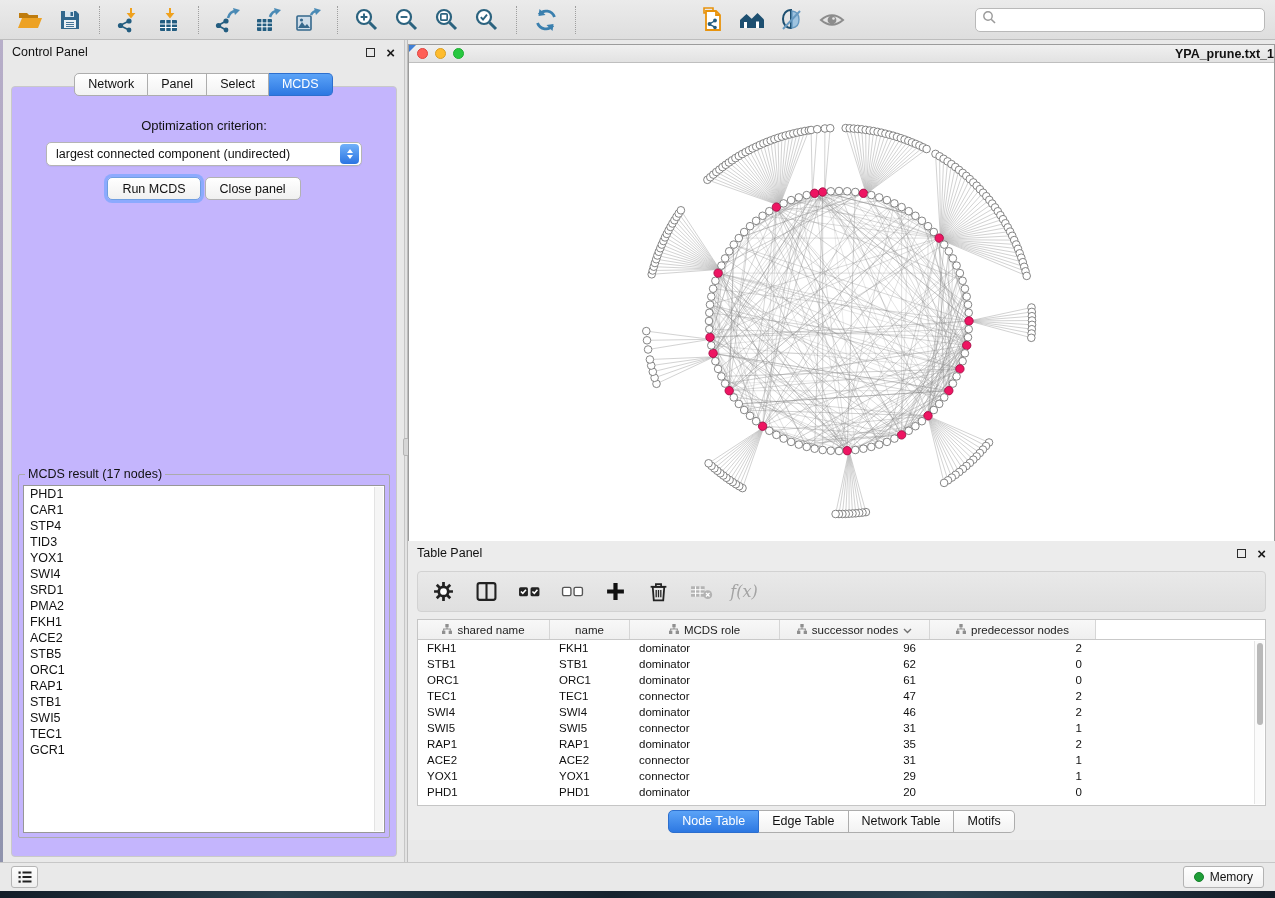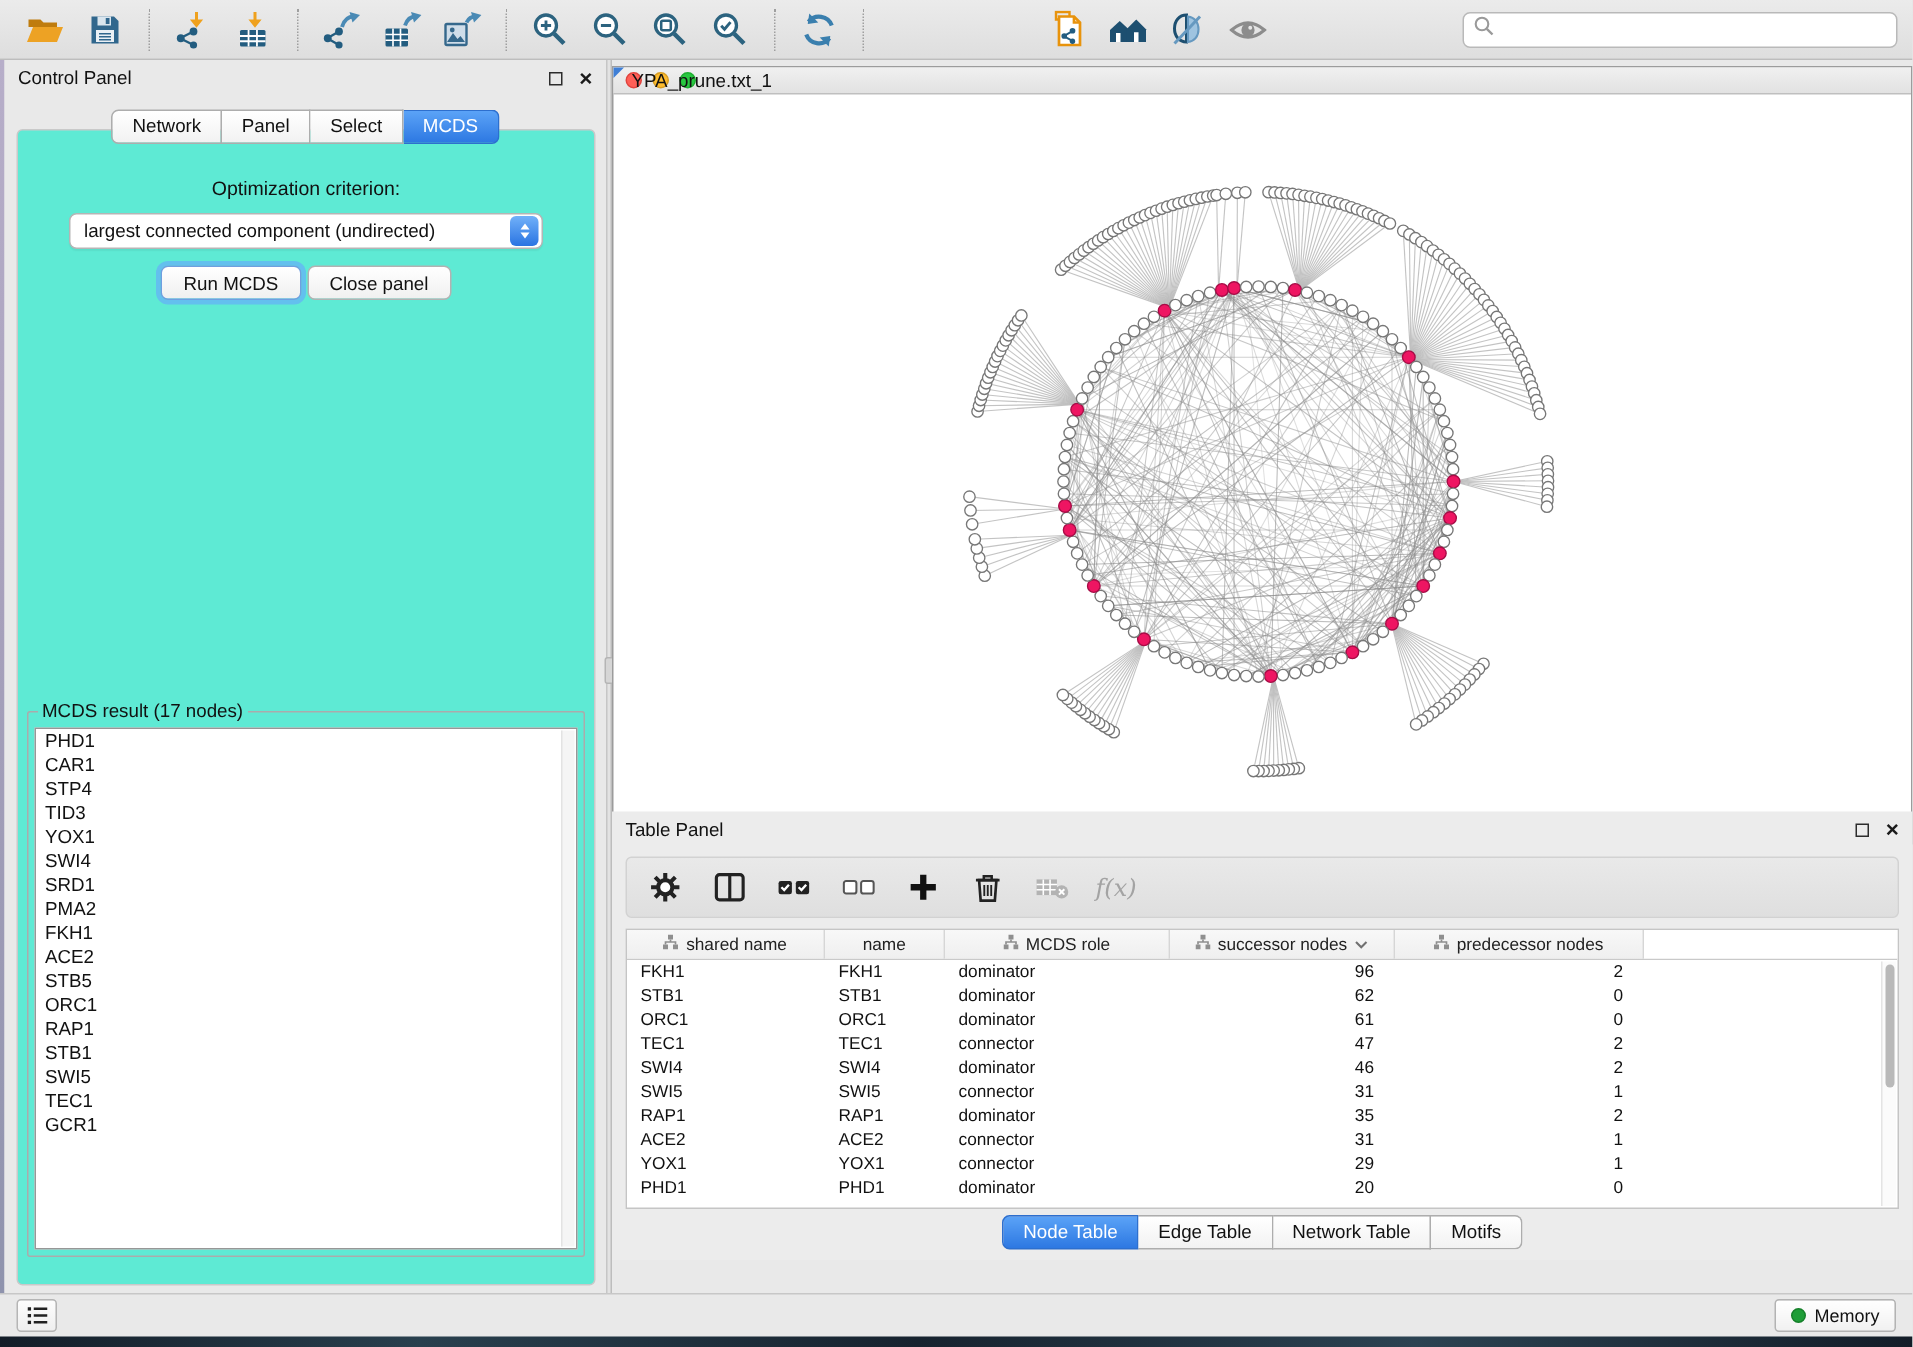--- a/index.html
+++ b/index.html
@@ -26,21 +26,21 @@
   
   .seg{display:flex;}
   .seg-tab{background:linear-gradient(#ffffff,#f2f2f2);border:1px solid #adadad;border-left-width:0;padding:3px 13px 4px;font-size:12.5px;color:#111;white-space:nowrap;}
   .seg-tab:first-child{border-left-width:1px;border-radius:5px 0 0 5px;}
   .seg-tab:last-child{border-radius:0 5px 5px 0;}
   .seg-tab.sel{background:linear-gradient(#5ba3f7,#2d78e2);border-color:#2d6fce;color:#fff;}
 
   
   #control-panel{position:absolute;left:3px;top:40px;width:401px;height:822px;background:#e9e9e9;}
   #cp-tabs-row{position:absolute;left:0;top:33px;width:100%;display:flex;justify-content:center;z-index:3;}
-  #cp-pane{position:absolute;left:8px;right:7px;top:46px;bottom:5px;background:#5eead4;border:1px solid #c9c9c9;border-radius:4px;}
+  #cp-pane{position:absolute;left:8px;right:7px;top:46px;bottom:5px;background:#c4b5fd;border:1px solid #c9c9c9;border-radius:4px;}
   #opt-label{margin-top:31px;text-align:center;font-size:13px;color:#111;}
   #combo{width:316px;margin:9px auto 0;display:flex;align-items:center;background:#fff;border:1px solid #b5b5b5;border-radius:5px;height:24px;box-shadow:0 1px 1px rgba(0,0,0,.05);}
   #combo .combo-text{flex:1;padding:0 9px;font-size:12.5px;color:#111;white-space:nowrap;}
   .combo-step{width:19px;height:20px;margin-right:2px;border-radius:4px;background:linear-gradient(#71b1f9,#2a74e2);display:flex;flex-direction:column;align-items:center;justify-content:center;gap:2px;}
   .tri-up{width:0;height:0;border-left:3.5px solid transparent;border-right:3.5px solid transparent;border-bottom:4.5px solid #fff;}
   .tri-down{width:0;height:0;border-left:3.5px solid transparent;border-right:3.5px solid transparent;border-top:4.5px solid #fff;}
   #cp-buttons{margin-top:11px;display:flex;justify-content:center;gap:4px;}
   .btn{background:linear-gradient(#ffffff,#f0f0f0);border:1px solid #b2b2b2;border-radius:5px;height:23px;padding:0 14px;font-size:12.5px;color:#111;display:inline-flex;align-items:center;}
   .btn.focus{box-shadow:0 0 0 3px rgba(103,164,255,.6);border-color:#6f9fe0;}
   #mcds-box{position:absolute;left:6px;right:6px;top:380px;height:371px;border:1px solid #ababab;border-radius:2px;background:transparent;padding:4px;}
@@ -54,21 +54,21 @@
   #v-splitter .grip{position:absolute;left:-2px;top:398px;width:7px;height:18px;background:#d6d6d6;border:1px solid #b5b5b5;border-radius:2px;}
 
   
   #right-col{position:absolute;left:408px;top:40px;width:867px;height:822px;background:#e9e9e9;}
   #net-frame{position:absolute;left:0;top:4px;width:867px;height:519px;background:#fff;border:1px solid #9c9c9c;}
   #net-titlebar{position:relative;height:18px;background:linear-gradient(#f0f0f0,#e2e2e2);border-bottom:1px solid #bfbfbf;display:flex;align-items:center;padding:0 8px;}
   .light{width:11px;height:11px;border-radius:50%;margin-right:7px;}
   .light.red{background:#ff5f57;border:.5px solid #e0443e;}
   .light.yellow{background:#febc2e;border:.5px solid #d89e24;}
   .light.green{background:#28c840;border:.5px solid #1eae31;}
-  #net-title{position:absolute;left:12px;right:0;text-align:left;font-size:12.5px;color:#111;}
+  #net-title{position:absolute;left:0;right:0;text-align:right;font-size:12.5px;color:#111;font-weight:bold;}
   #frame-corner{position:absolute;left:0;top:0;width:0;height:0;border-top:7px solid #3f7fd6;border-right:7px solid transparent;}
   #net-svg{display:block;}
   #net-grip{position:absolute;left:50%;bottom:2px;transform:translateX(-50%);width:16px;height:7px;background:#e2e2e2;border:1px solid #c0c0c0;border-radius:1px;}
 
   
   #table-panel{position:absolute;left:0;top:501px;width:867px;height:299px;background:#ececec;}
   #tp-toolbar{position:absolute;left:9px;right:9px;top:30px;height:41px;background:linear-gradient(#e9e9e9,#dfdfdf);border:1px solid #d2d2d2;border-radius:4px;display:flex;align-items:center;padding:0 12px;gap:17px;}
   .tpi{width:26px;height:26px;display:flex;align-items:center;justify-content:center;}
   .fx{font-family:"DejaVu Serif","Liberation Serif",serif;font-style:italic;font-size:16px;color:#a3a3a3;}
   #tbl-box{position:absolute;left:9px;right:9px;top:78px;height:187px;background:#fff;border:1px solid #c5c5c5;overflow:hidden;}

